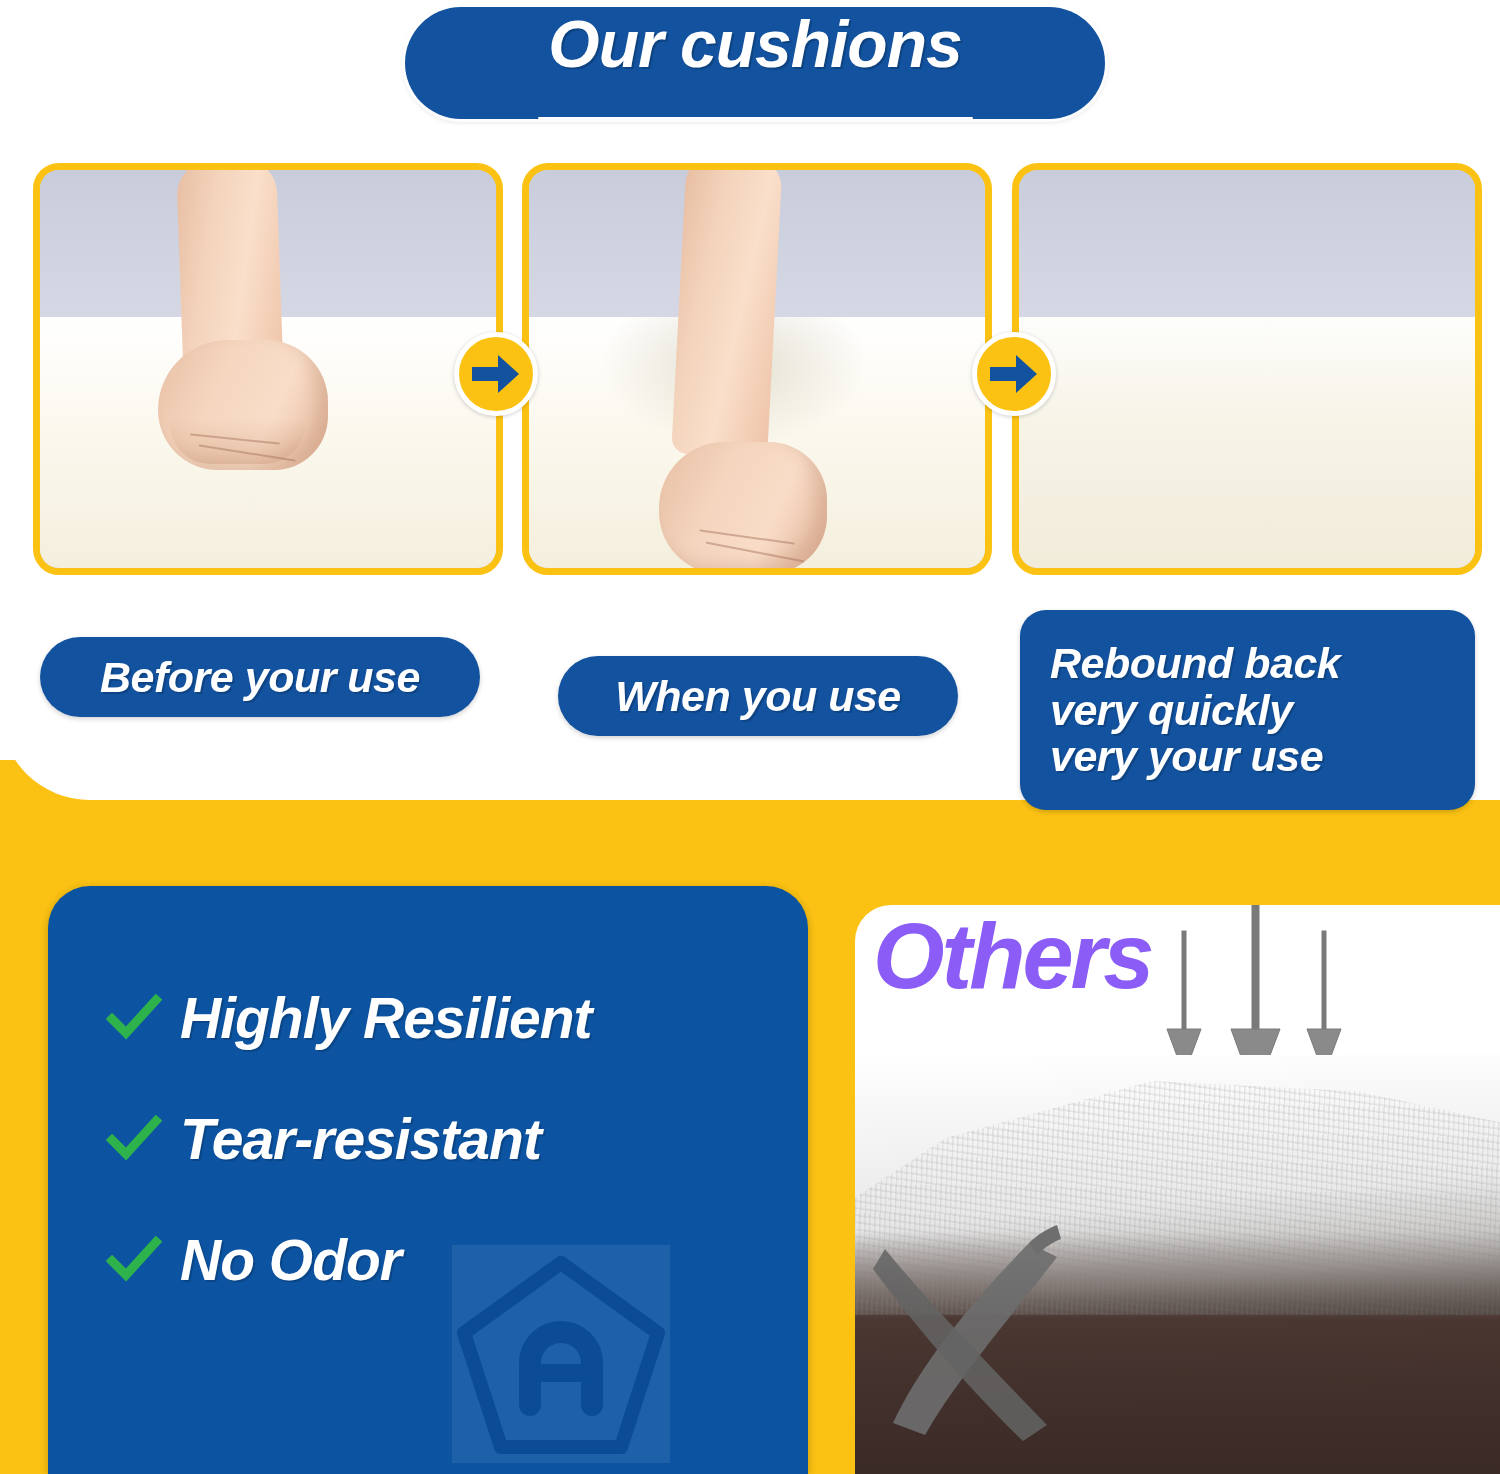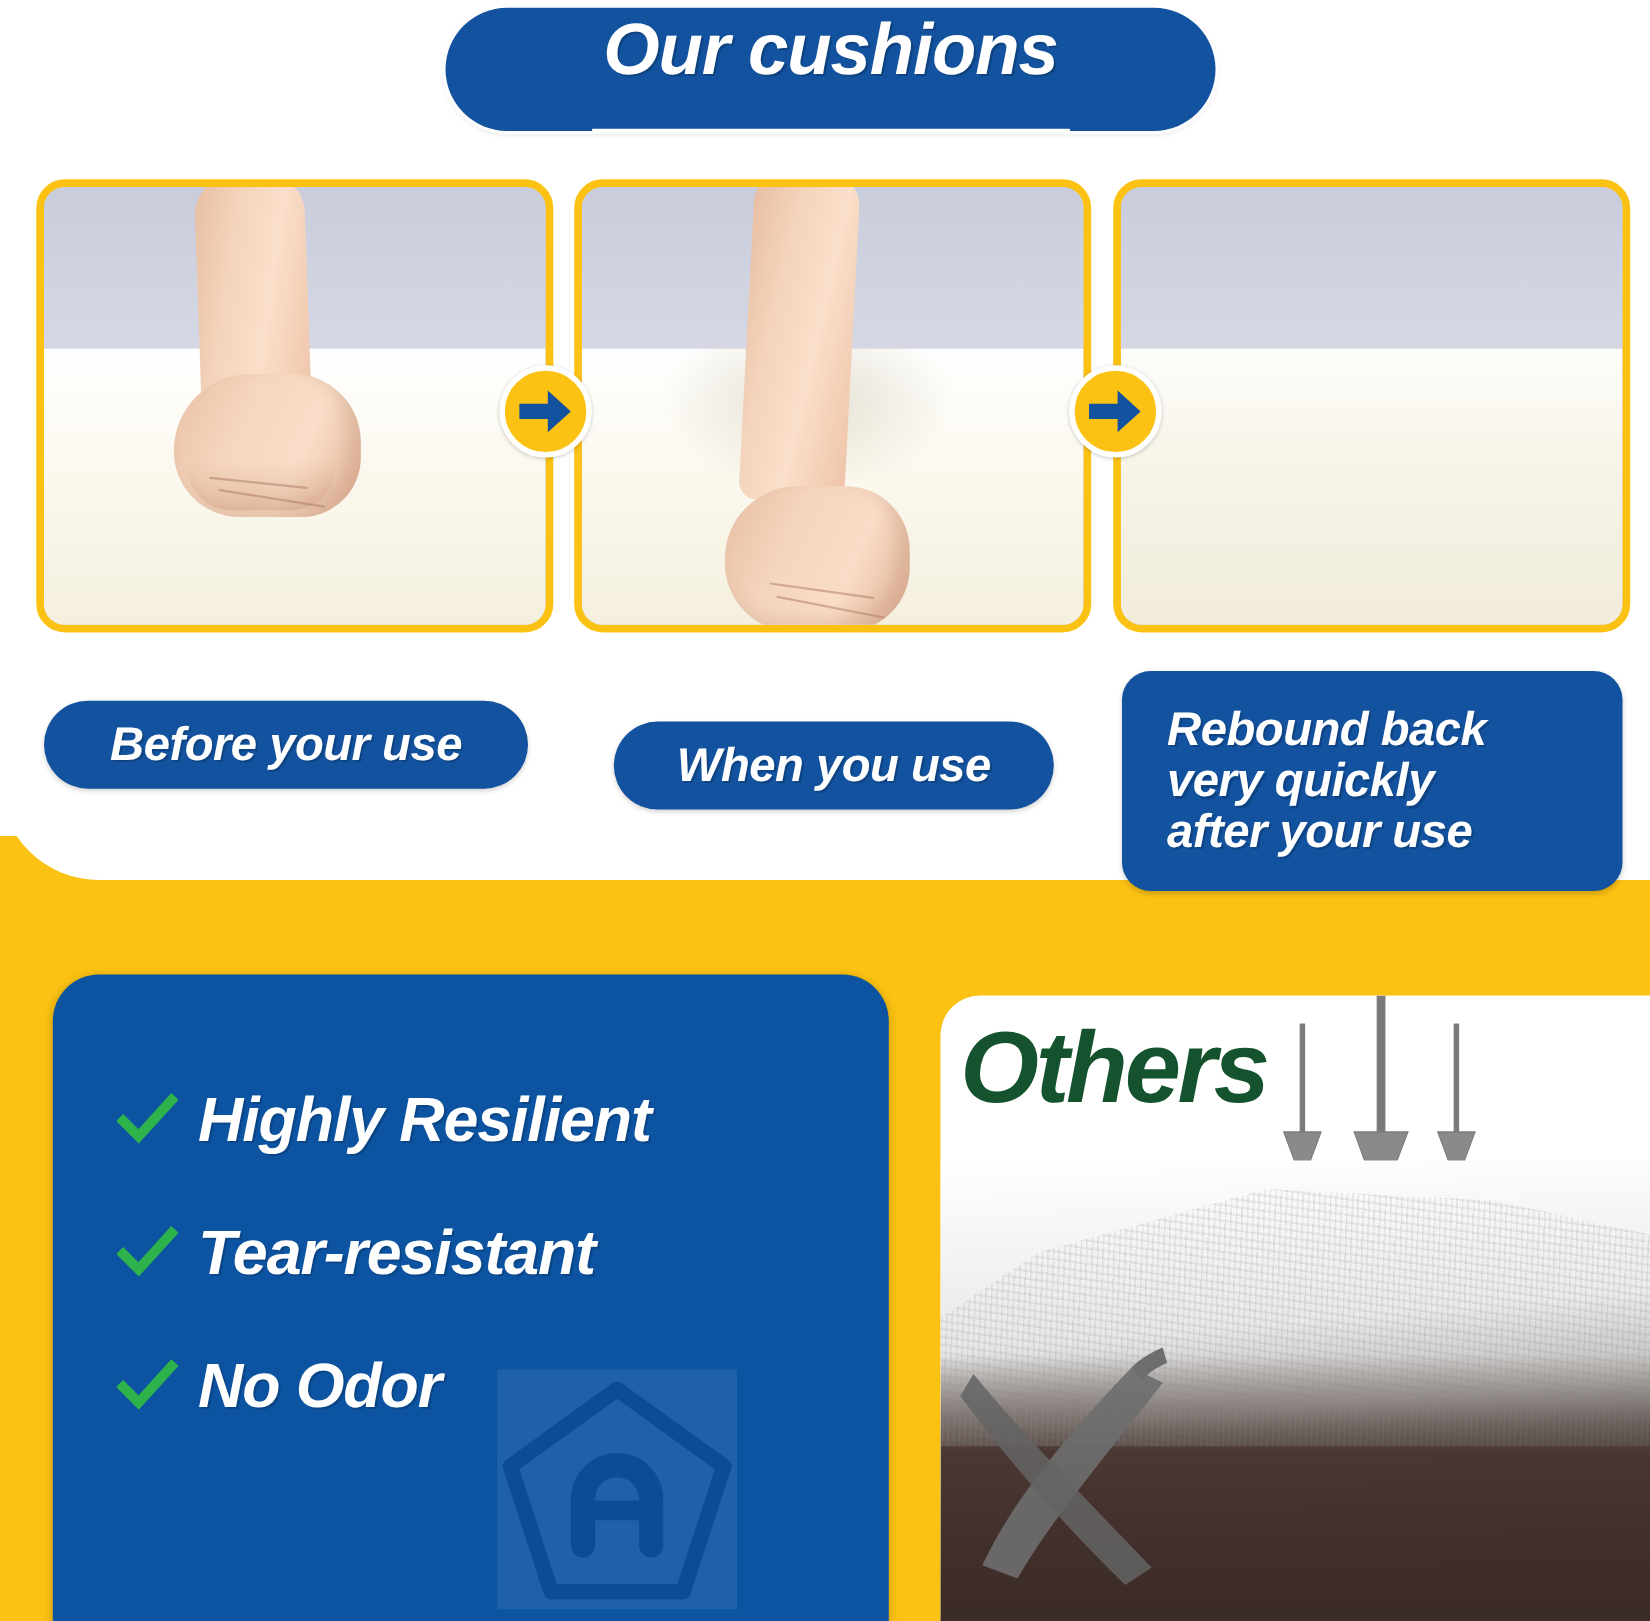--- a/index.html
+++ b/index.html
@@ -91,21 +91,21 @@
     box-shadow:0 2px 5px rgba(0,0,0,.18);
   }
   .caption-pill span{
     color:#ffffff;font-size:43px;font-weight:bold;font-style:italic;
     letter-spacing:-.5px;white-space:nowrap;
     text-shadow:2px 2px 0 rgba(0,0,0,.16);
   }
   #caption-1{left:40px;top:637px;width:440px;height:80px;}
   #caption-2{left:558px;top:637px;width:400px;height:80px;margin-top:19px;}
   #caption-3{left:1020px;top:610px;width:455px;height:200px;border-radius:26px;
-             flex-direction:column;align-items:flex-start;justify-content:center;padding-left:41px;box-sizing:border-box;}
+             flex-direction:column;align-items:flex-start;justify-content:center;padding-left:30px;box-sizing:border-box;}
   #caption-3 span{font-size:43px;line-height:1.08;display:block;}
 
   
   #bottom-section{position:absolute;left:0;top:760px;width:1500px;height:714px;background:#FBC213;z-index:1;}
 
   
   #feature-panel{
     position:absolute;left:48px;top:886px;width:760px;height:588px;
     background:#0C54A1;border-radius:42px 42px 0 0;z-index:4;overflow:hidden;
     box-shadow:0 2px 8px rgba(0,0,0,.22);
@@ -124,22 +124,22 @@
   #watermark{position:absolute;left:452px;top:1245px;width:218px;height:218px;
              background:rgba(255,255,255,.08);z-index:5;}
   #watermark svg{display:block;}
 
   
   #others-panel{
     position:absolute;left:855px;top:905px;width:645px;height:569px;
     background:#ffffff;border-radius:36px 0 0 0;overflow:hidden;z-index:4;
   }
   #others-title{
-    position:absolute;left:18px;top:20px;
-    font-size:92px;font-weight:bold;font-style:italic;color:#14532d;
+    position:absolute;left:18px;top:5px;
+    font-size:92px;font-weight:bold;font-style:italic;color:#8b5cf6;
     letter-spacing:-3px;line-height:1;white-space:nowrap;
   }
   
   #press-arrows{position:absolute;left:290px;top:0;width:230px;height:215px;}
   
   #others-foam{
     position:absolute;left:0;top:150px;width:645px;height:419px;
     background:
       linear-gradient(180deg, rgba(255,255,255,0) 0%, rgba(255,255,255,0) 42%, rgba(70,50,45,.96) 63%, #3b2b27 100%),
       linear-gradient(178deg,#ffffff 0%,#ededed 30%,#dcdcdc 55%,#9a9a9a 72%,#4a3a34 88%,#34251f 100%);
@@ -219,21 +219,21 @@
 
     <div class="caption-pill" id="caption-1">
       <span>Before your use</span>
     </div>
     <div class="caption-pill" id="caption-2">
       <span>When you use</span>
     </div>
     <div class="caption-pill" id="caption-3">
       <span>Rebound back</span>
       <span>very  quickly</span>
-      <span>after your use</span>
+      <span>very your use</span>
     </div>
   </div>
 
   <div id="feature-panel">
 
     <div class="feature-row" id="feature-row-0">
       <span class="check-icon">
         <svg width="56" height="56" viewBox="0 0 56 56" aria-hidden="true">
           <path d="M6 29 L20 43 L50 10" fill="none" stroke="#2EB24C" stroke-width="9" stroke-linecap="square" stroke-linejoin="miter"></path>
         </svg>

